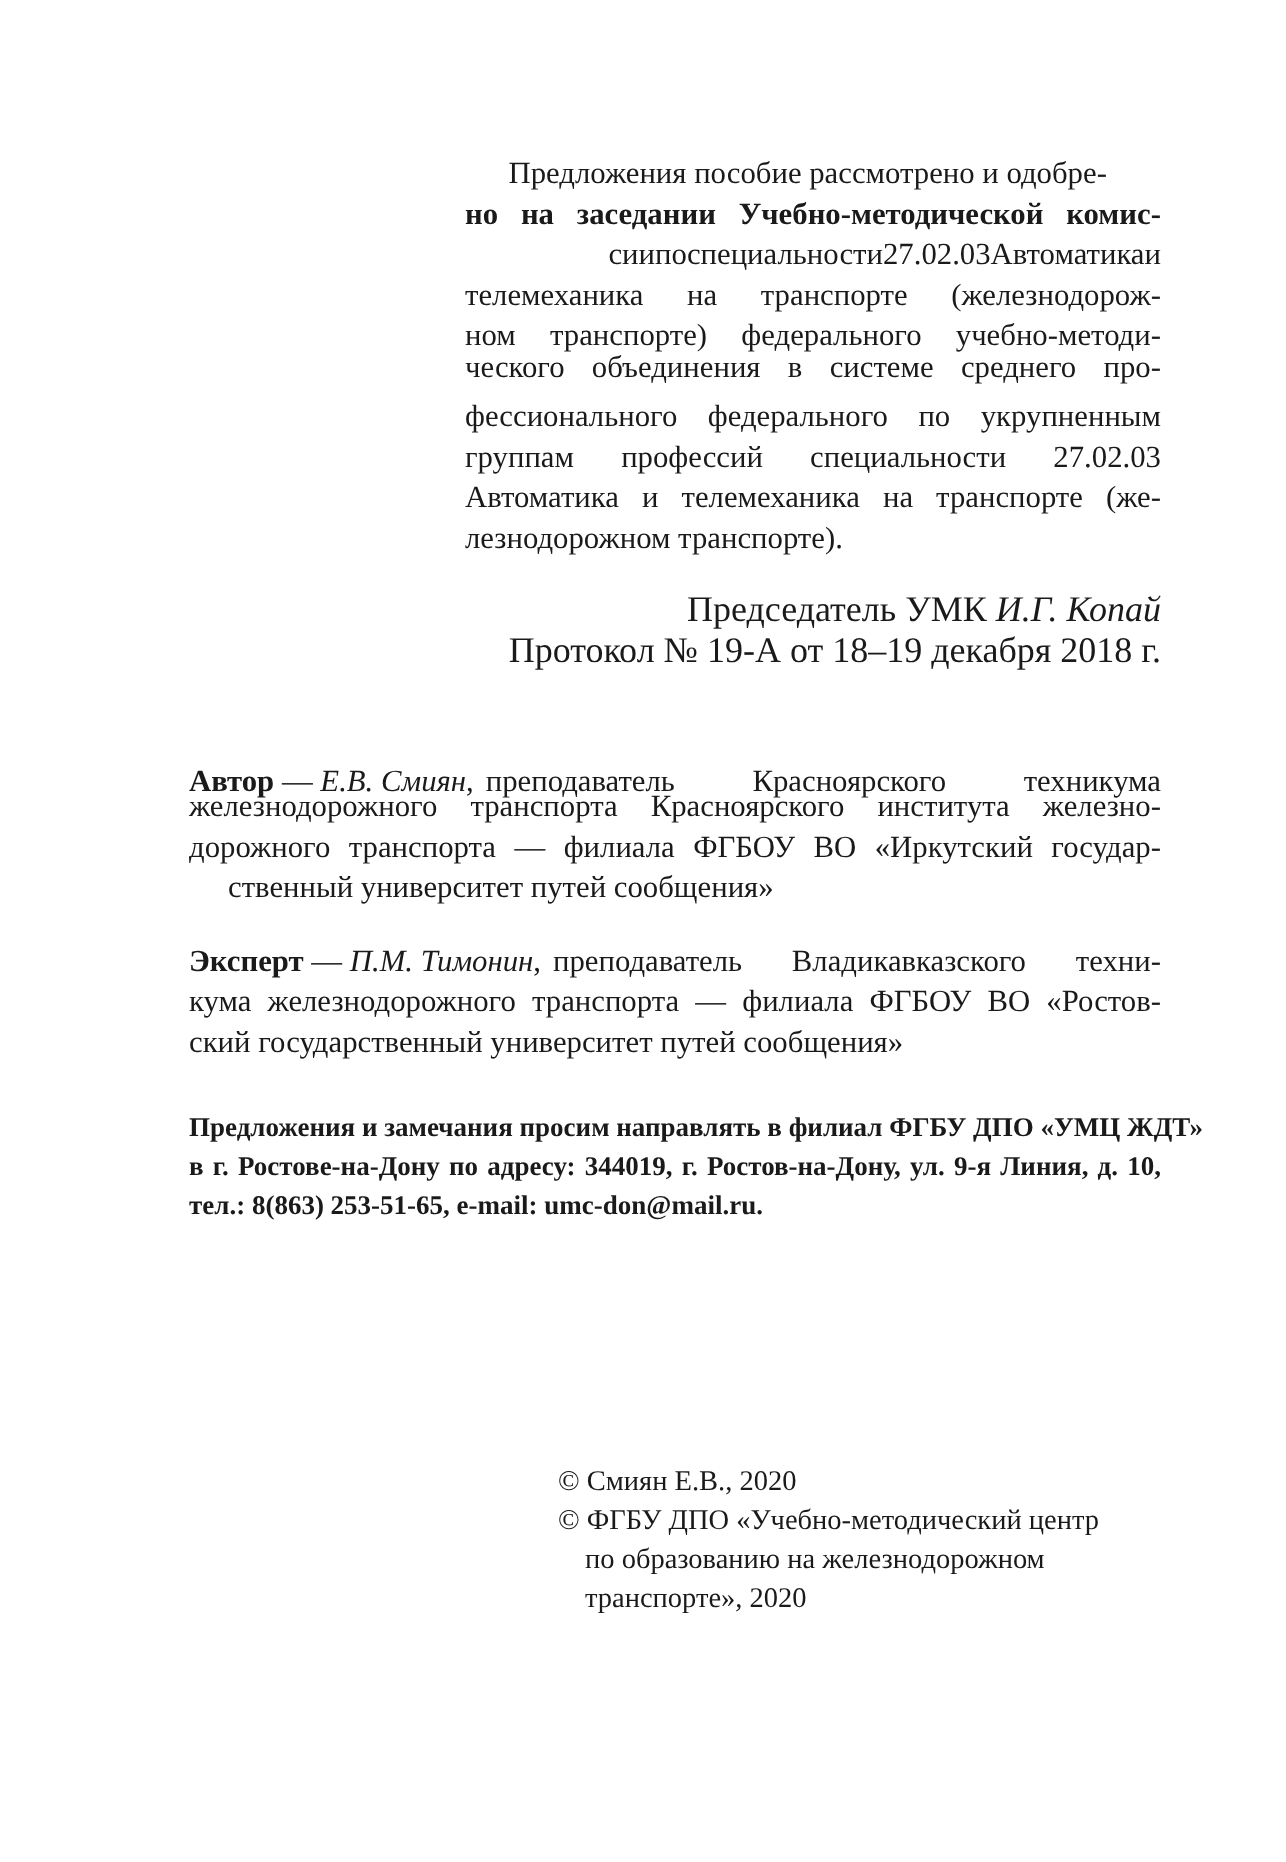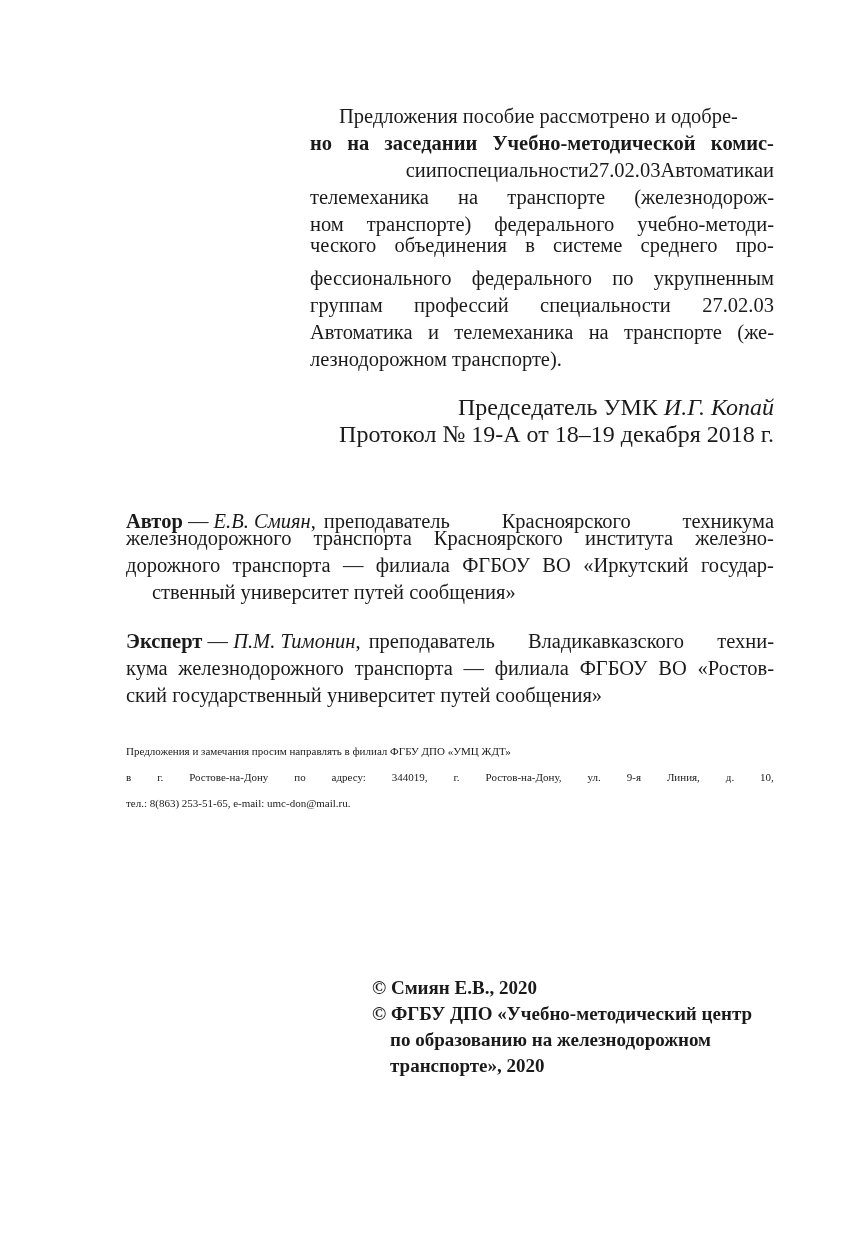--- a/index.html
+++ b/index.html
@@ -4,24 +4,24 @@
 <style>
   html, body { margin: 0; padding: 0; background: #ffffff; }
   body { width: 857px; height: 1241px; position: relative; overflow: hidden;
          font-family: "Liberation Serif", "DejaVu Serif", serif; color: #1a1a1a; }
   .line { position: absolute; white-space: nowrap; font-size: 20.5px; line-height: 26px; }
   .just { display: flex; justify-content: space-between; }
   .just span { white-space: pre; }
   .approval { left: 310px; width: 464px; }
   .right { position: absolute; right: 83px; text-align: right; font-size: 24px; line-height: 26px; white-space: nowrap; }
   .credits { left: 126px; width: 648px; }
-  .small { position: absolute; left: 126px; width: 648px; font-size: 11px; line-height: 26px;
-           font-family: "Liberation Sans Narrow", "Liberation Serif", serif; white-space: nowrap; }
+  .small { position: absolute; left: 126px; width: 648px; font-size: 18px; line-height: 26px;
+           font-family: "Liberation Sans Narrow", "Liberation Serif", serif; white-space: nowrap; font-weight: bold; }
   .small.just { display: flex; justify-content: space-between; }
-  .copy { position: absolute; left: 372px; font-size: 19px; line-height: 26px; white-space: nowrap; font-weight: bold; }
+  .copy { position: absolute; left: 372px; font-size: 19px; line-height: 26px; white-space: nowrap; }
   b { font-weight: bold; }
   i { font-style: italic; }
 </style>
 </head>
 <body>
 
 <div>
   <div class="line approval" style="top:103px; left:339px; width:435px;">Предложения пособие рассмотрено и одобре-</div>
   <div class="line approval just" style="top:130px;font-weight:bold;">
       <span>но</span>

